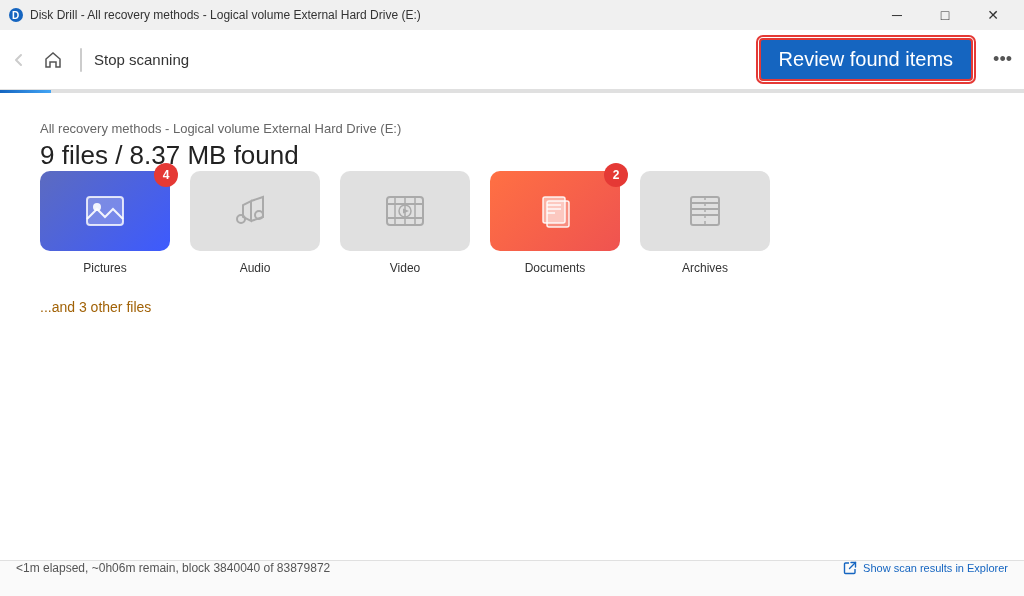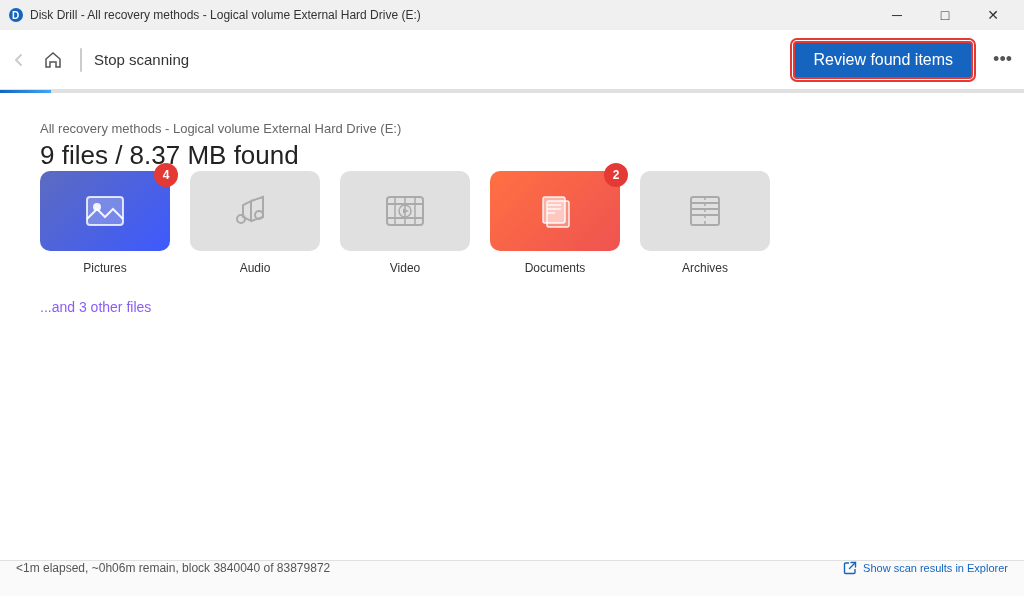--- a/index.html
+++ b/index.html
@@ -85,21 +85,21 @@
       flex: 1;
     }
     .review-btn {
       background: #1565c0;
       color: #fff;
       border: 2px solid #e53935;
       outline: 2px solid #e53935;
       outline-offset: 1px;
       border-radius: 4px;
       padding: 8px 18px;
-      font-size: 16px;
+      font-size: 20px;
       cursor: pointer;
       font-weight: 500;
       white-space: nowrap;
       text-align: center;
     }
     .more-btn {
       background: none;
       border: none;
       cursor: pointer;
       font-size: 18px;
@@ -191,21 +191,21 @@
 
     
     .card-svg {
       width: 44px;
       height: 44px;
     }
 
     
     .other-files {
       font-size: 14px;
-      color: #8b5cf6;
+      color: #a16207;
       margin-top: 4px;
     }
 
     
     .status-bar {
       display: flex;
       align-items: flex-start;
       justify-content: space-between;
       padding: 0 16px;
       height: 36px;

